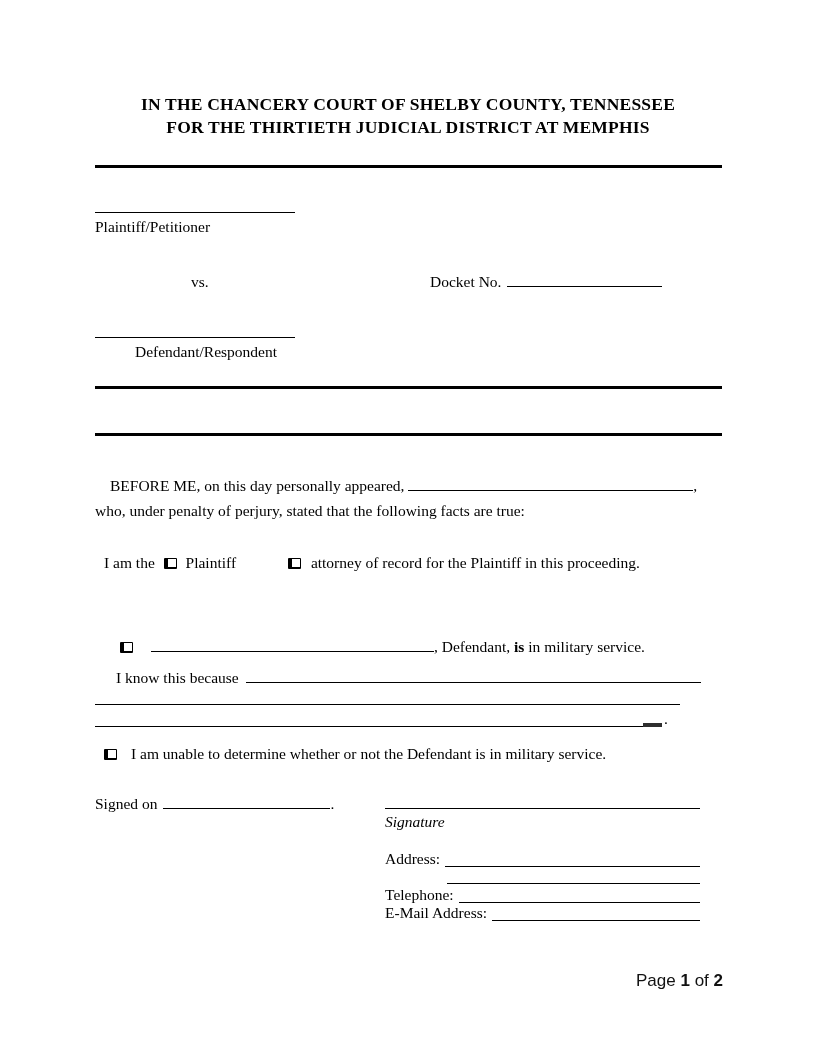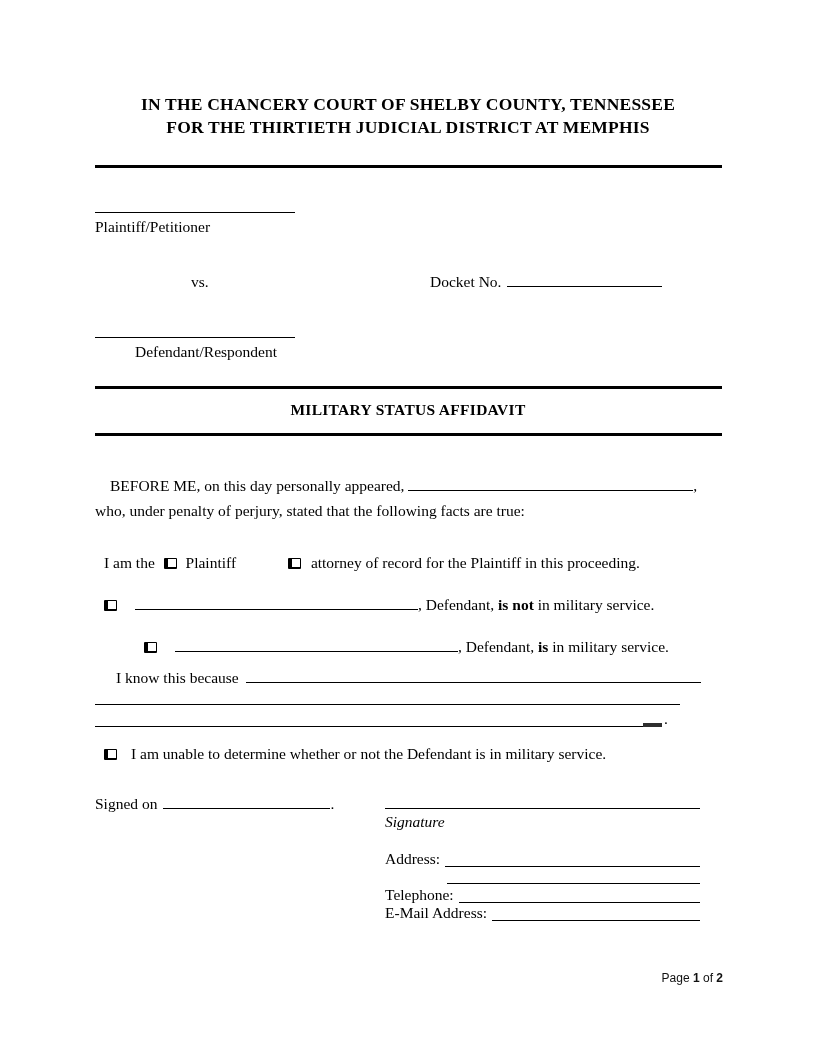--- a/index.html
+++ b/index.html
@@ -19,21 +19,21 @@
     border-left-width:4px;border-bottom-width:2px;border-radius:1px;vertical-align:-1px;
   }
   .b{font-weight:bold;}
   .it{font-style:italic;}
   .sigcol{position:absolute;left:385px;top:800px;width:315px;height:130px;}
   .srow{position:absolute;left:0;width:315px;display:flex;align-items:flex-end;line-height:16px;}
   .srow .lbl{white-space:nowrap;}
   .srow .fblank{flex:1 1 auto;border-bottom:1px solid #000;margin-left:5px;height:2px;}
   .footer{
     position:absolute;top:971px;right:93px;
-    font-family:"Liberation Sans","DejaVu Sans",sans-serif;font-size:12px;color:#111;
+    font-family:"Liberation Sans","DejaVu Sans",sans-serif;font-size:17px;color:#111;
   }
   .dash{position:absolute;background:#2e2e2e;}
 </style>
 </head>
 <body>
 
 <div class="page">
 
   <div class="abs center title" style="top:116px;">FOR THE THIRTIETH JUDICIAL DISTRICT AT MEMPHIS</div>
   <div class="abs center title" style="top:93px;">IN THE CHANCERY COURT OF SHELBY COUNTY, TENNESSEE</div>
@@ -45,44 +45,40 @@
   <div class="abs" style="top:273px;left:191px;">vs.</div>
 
   <div class="abs" style="top:273px;left:430px;">
     <span>Docket No.</span><span class="blank" style="width:155px;margin-left:6px;"></span>
   </div>
 
   <div class="hline" style="top:337px;left:95px;width:200px;"></div>
   <div class="abs" style="top:343px;left:95px;margin-left:40px;">Defendant/Respondent</div>
 
   <div class="rule" style="top:386px;"></div>
-  <div class="abs center sect-title" style="top:401px;">MILITARY STATUS AFFIDAVIT</div>
   <div class="rule" style="top:433px;"></div>
 
   <div class="abs" style="top:477px;left:95px;width:630px;text-indent:15px;">
     <span>BEFORE ME, on this day personally appeared,</span>
     <span class="blank" style="width:285px;"></span><span>,</span>
   </div>
   <div class="abs" style="top:502px;left:95px;">who, under penalty of perjury, stated that the following facts are true:</div>
 
   <div class="abs" style="top:554px;left:104px;">
     <span>I am the</span>
     <span class="cbx" style="margin:0 5px;"></span>
     <span>Plaintiff</span>
   </div>
   <div class="abs" style="top:554px;left:288px;">
     <span class="cbx" style="margin-right:6px;"></span>
     <span>attorney of record for the Plaintiff in this proceeding.</span>
   </div>
 
-  <div class="abs" style="top:596px;left:104px;">
-    <span class="cbx"></span><span class="blank" style="width:283px;margin-left:18px;"></span><span>, Defendant, </span><span class="b">is not</span><span> in military service.</span>
-  </div>
 
-  <div class="abs" style="top:638px;left:112px;padding-left:32px;">
+  <div class="abs" style="top:638px;left:88px;padding-left:32px;">
     <span class="cbx"></span><span class="blank" style="width:283px;margin-left:18px;"></span><span>, Defendant, </span><span class="b">is</span><span> in military service.</span>
   </div>
 
   <div class="abs" style="top:669px;left:104px;margin-left:12px;">
     <span>I know this because</span><span class="blank" style="width:455px;margin-left:7px;"></span>
   </div>
   <div class="hline" style="top:704px;left:95px;width:585px;"></div>
   <div class="hline" style="top:726px;left:95px;width:550px;"></div>
   <div class="dash" style="top:723px;left:643px;width:19px;height:4px;"></div>
   <div class="abs" style="top:710px;left:664px;">.</div>

